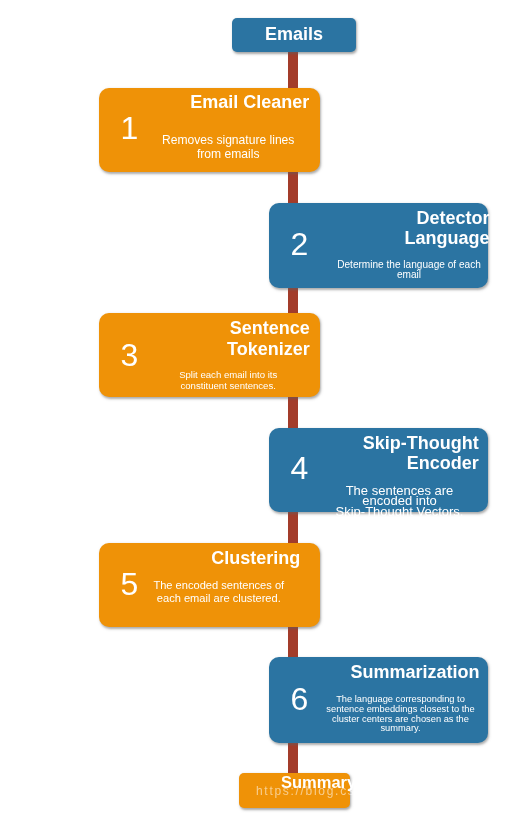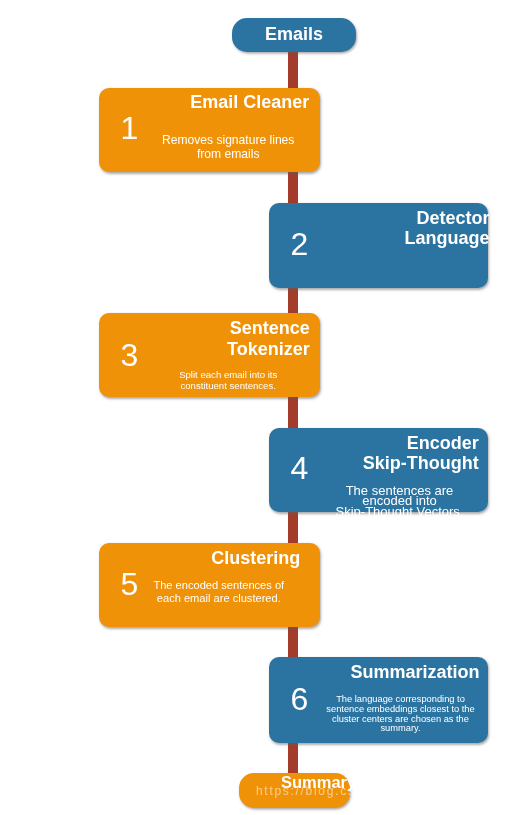--- a/index.html
+++ b/index.html
@@ -5,21 +5,21 @@
 <style>
   html,body{margin:0;padding:0;}
   body{
     width:529px;height:815px;background:#ffffff;overflow:hidden;
     font-family:"Liberation Sans",sans-serif;
   }
   #stage{position:relative;width:529px;height:815px;}
 
   .spine{position:absolute;background:#a33c2a;}
 
-  .cap{position:absolute;border-radius:15px;
+  .cap{position:absolute;border-radius:5px;
        box-shadow:1px 1.5px 2.5px rgba(95,95,95,0.55);}
   .cap-label{position:absolute;left:0;right:0;text-align:center;color:#fff;
              font-weight:bold;}
 
   .step{position:absolute;border-radius:10px;
         box-shadow:1px 1.5px 2.5px rgba(95,95,95,0.52);}
 
   .num{position:absolute;color:#fff;font-weight:400;text-align:center;
        font-size:32px;line-height:32px;}
   .title{position:absolute;text-align:right;color:#fff;font-weight:bold;font-size:18px;}
@@ -47,39 +47,43 @@
       <div>from emails</div>
     </div>
   </div>
 
   <div class="step" style="left: 269px; top: 203px; width: 219px; height: 85px; background: rgb(43, 116, 162);">
     <div class="num" style="left:10.5px;top:24.9px;width:40px;">2</div>
     <div class="title" style="left:59.5px;top:5px;width:161px;line-height:20.3px;">
       <div>Detector</div>
       <div>Language</div>
     </div>
+    <div class="desc" style="left:59.5px;top:57px;width:161px;font-size:10.1px;line-height:9.7px;">
+      <div>Determine the language of each</div>
+      <div>email</div>
+    </div>
   </div>
 
   <div class="step" style="left: 99px; top: 313px; width: 221px; height: 84px; background: rgb(239, 146, 7);">
     <div class="num" style="left:10.5px;top:25.8px;width:40px;">3</div>
     <div class="title" style="left:48.8px;top:5px;width:162px;line-height:20.9px;">
       <div>Sentence</div>
       <div>Tokenizer</div>
     </div>
     <div class="desc" style="left:48.2px;top:57px;width:162px;font-size:9.6px;line-height:10.6px;">
       <div>Split each email into its</div>
       <div>constituent sentences.</div>
     </div>
   </div>
 
   <div class="step" style="left: 269px; top: 428px; width: 219px; height: 84px; background: rgb(43, 116, 162);">
     <div class="num" style="left:10.5px;top:24.4px;width:40px;">4</div>
     <div class="title" style="left:48.7px;top:5px;width:161px;line-height:20.3px;">
+      <div>Skip-Thought</div>
       <div>Encoder</div>
-      <div>Skip-Thought</div>
     </div>
     <div class="desc" style="left:50px;top:57.5px;width:161px;font-size:13px;line-height:10.9px;">
       <div>The sentences are encoded into</div>
       <div>Skip-Thought Vectors.</div>
     </div>
   </div>
 
   <div class="step" style="left: 99px; top: 543px; width: 221px; height: 84px; background: rgb(239, 146, 7);">
     <div class="num" style="left:10.5px;top:25.2px;width:40px;">5</div>
     <div class="title" style="left:39.3px;top:5px;width:162px;line-height:21px;">

